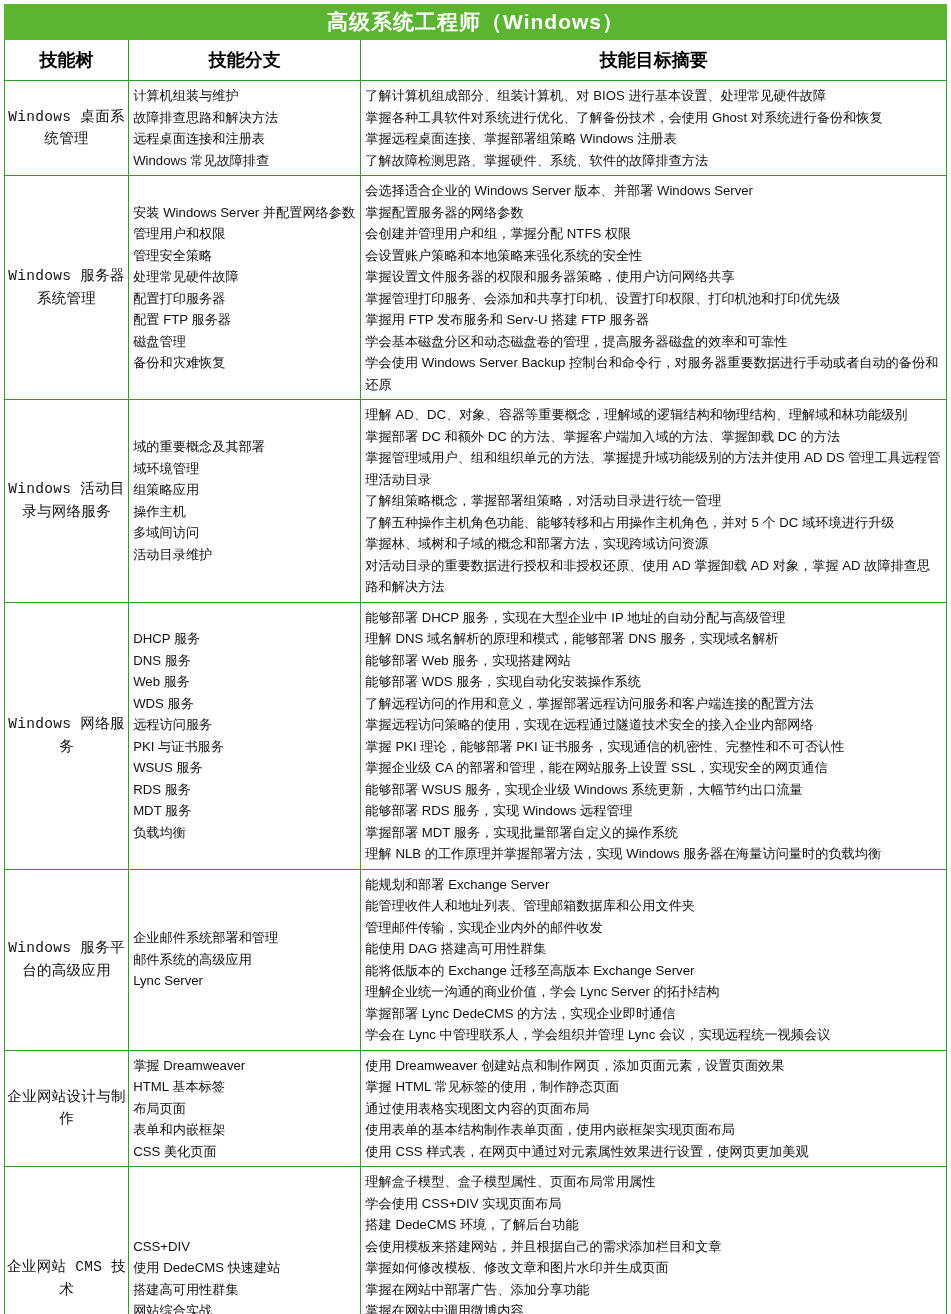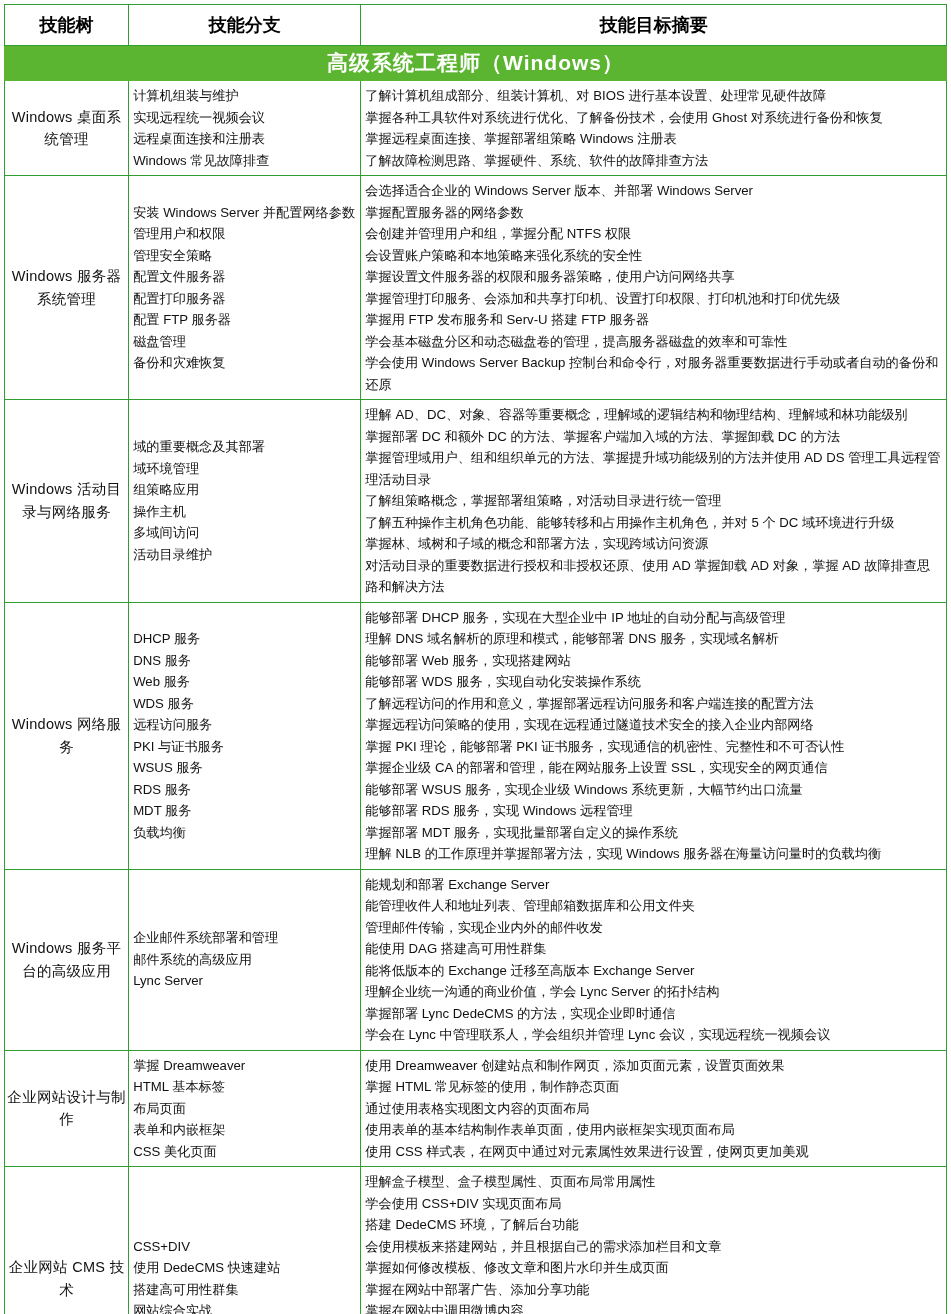--- a/index.html
+++ b/index.html
@@ -74,48 +74,48 @@
     line-height: 21.5px;
     padding: 0;
     white-space: normal;
   }
   .goal-cell li {
     font-size: 13.2px;
     line-height: 21.5px;
     padding: 0;
     white-space: normal;
   }
-  .row-a .tree-cell { letter-spacing: 0.3px; }
+  .row-a .tree-cell { letter-spacing: 0.3px; font-family: Liberation Mono, monospace; }
 </style>
 </head>
 <body>
 
 <div class="sheet">
   <table class="skill-table">
     <colgroup>
       <col class="col-tree">
       <col class="col-branch">
       <col class="col-goal">
     </colgroup>
     <tbody>
       <tr>
+        <td class="title-cell" colspan="3">高级系统工程师（Windows）</td>
+      </tr>
+      <tr>
         <th class="hdr-cell">技能树</th>
         <th class="hdr-cell">技能分支</th>
         <th class="hdr-cell">技能目标摘要</th>
       </tr>
-      <tr>
-        <td class="title-cell" colspan="3">高级系统工程师（Windows）</td>
-      </tr>
 
       <tr class="row-a">
         <td class="tree-cell">Windows 桌面系统管理</td>
         <td class="branch-cell">
           <ul>
               <li>计算机组装与维护</li>
-              <li>实现远程统一视频会议</li>
+              <li>故障排查思路和解决方法</li>
               <li>远程桌面连接和注册表</li>
               <li>Windows 常见故障排查</li>
             </ul>
         </td>
         <td class="goal-cell">
           <ul>
               <li>了解计算机组成部分、组装计算机、对 BIOS 进行基本设置、处理常见硬件故障</li>
               <li>掌握各种工具软件对系统进行优化、了解备份技术，会使用 Ghost 对系统进行备份和恢复</li>
               <li>掌握远程桌面连接、掌握部署组策略 Windows 注册表</li>
               <li>了解故障检测思路、掌握硬件、系统、软件的故障排查方法</li>
@@ -123,21 +123,21 @@
         </td>
       </tr>
 
       <tr class="row-a">
         <td class="tree-cell">Windows 服务器系统管理</td>
         <td class="branch-cell">
           <ul>
               <li>安装 Windows Server 并配置网络参数</li>
               <li>管理用户和权限</li>
               <li>管理安全策略</li>
-              <li>配置文件服务器</li>
+              <li>处理常见硬件故障</li>
               <li>配置打印服务器</li>
               <li>配置 FTP 服务器</li>
               <li>磁盘管理</li>
               <li>备份和灾难恢复</li>
             </ul>
         </td>
         <td class="goal-cell">
           <ul>
               <li>会选择适合企业的 Windows Server 版本、并部署 Windows Server</li>
               <li>掌握配置服务器的网络参数</li>

